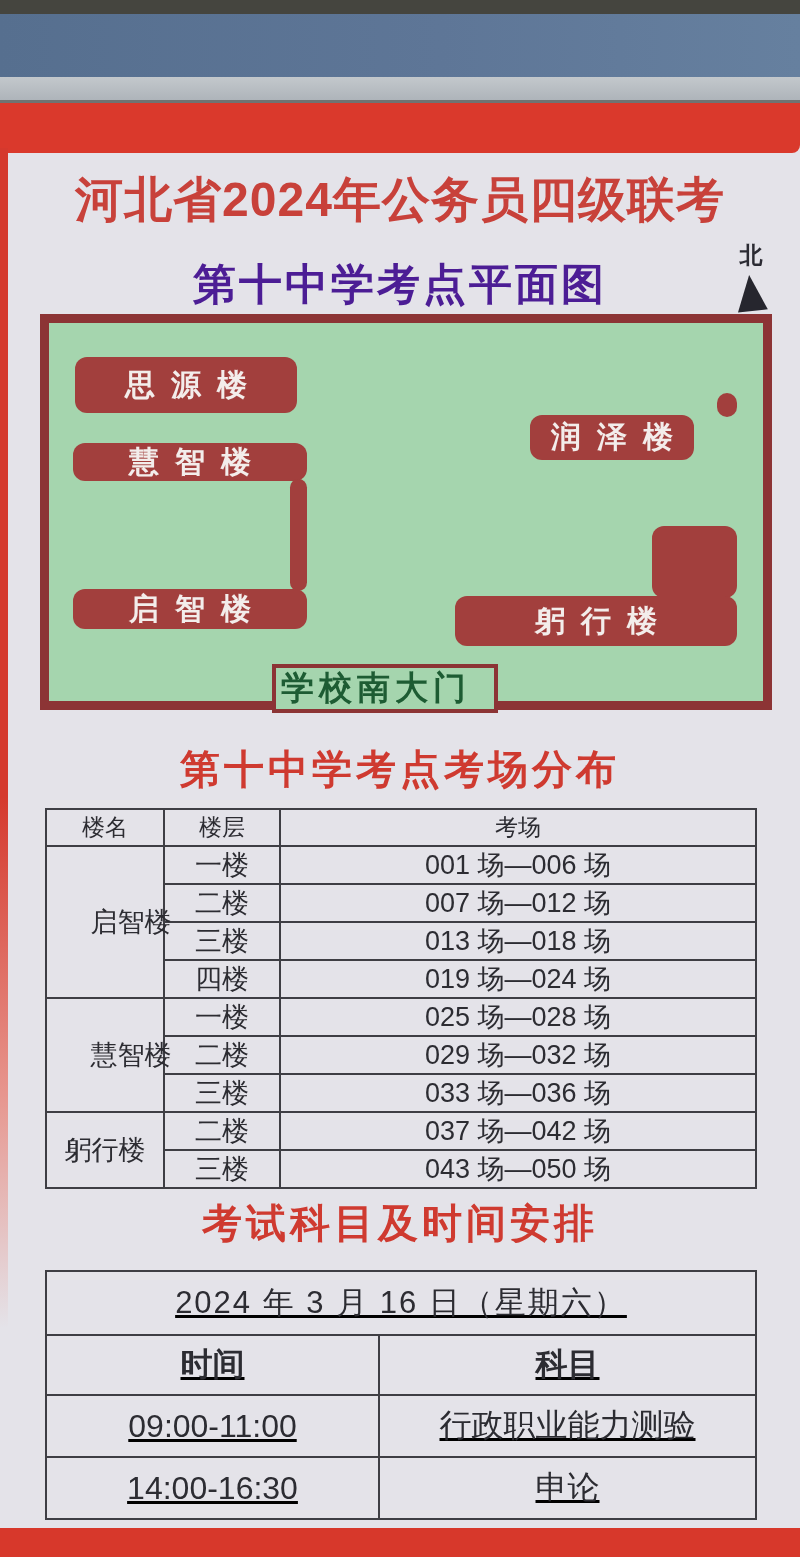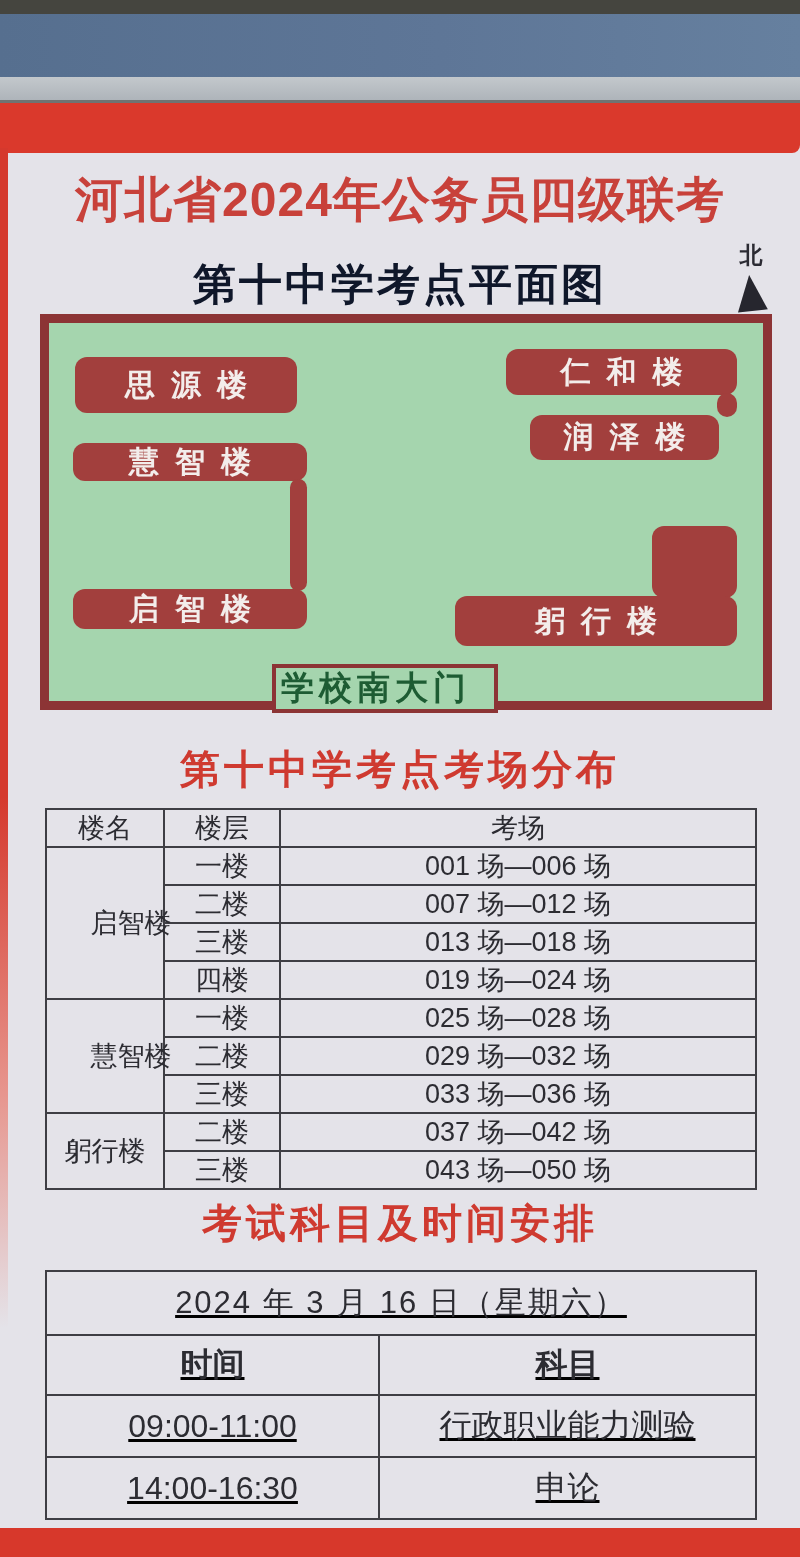--- a/index.html
+++ b/index.html
@@ -27,21 +27,21 @@
   .bottom-red-band{ left:0; top:1528px; width:800px; height:29px; background:#d7382b; }
 
   
   .main-title {
     left:0; top:168px; width:800px; text-align:center;
     font-size:48px; font-weight:700; color:#c8413a; letter-spacing:1px;
     white-space:nowrap;
   }
   .sub-title {
     left:0; top:256px; width:800px; text-align:center;
-    font-size:43px; font-weight:700; color:#0f172a; letter-spacing:3px;
+    font-size:43px; font-weight:700; color:#4c1d95; letter-spacing:3px;
   }
   .north { right:26px; top:240px; width:46px; text-align:center; }
   .north-label { font-size:23px; color:#2b2b33; font-weight:700; display:block; }
   .north-arrow {
     margin:4px auto 0; width:0; height:0;
     border-left:15px solid transparent; border-right:15px solid transparent;
     border-bottom:36px solid #26262e; transform:rotate(-6deg);
   }
 
   
@@ -49,21 +49,21 @@
     left:40px; top:314px; width:732px; height:396px;
     background:#a5d5ae; border:9px solid #8c3435;
   }
   .bld { position:absolute; background:#a23f3d; color:#f3edeb;
          font-weight:700; font-size:30px; letter-spacing:16px;
          display:flex; align-items:center; justify-content:center;
          white-space:nowrap; text-indent:16px;border-radius:12px; }
   .bld-siyuan   { left:26px;  top:34px;  width:222px; height:56px; }
   .bld-renhe    { left:457px; top:26px;  width:231px; height:46px; }
   .bld-connector{ left:668px; top:70px;  width:20px;  height:24px; }
-  .bld-runze    { left:481px; top:92px;  width:189px; height:45px; }
+  .bld-runze    { left:481px; top:92px;  width:164px; height:45px; }
   .bld-huizhi   { left:24px;  top:120px; width:234px; height:38px; }
   .bld-qizhi-stem{ left:241px; top:156px; width:17px; height:112px; }
   .bld-qizhi    { left:24px;  top:266px; width:234px; height:40px; }
   .bld-gongxing-wing{ left:603px; top:203px; width:85px; height:72px; }
   .bld-gongxing { left:406px; top:273px; width:282px; height:50px; }
   .gate {
     position:absolute; left:223px; top:341px; width:226px; height:49px;
     background:#a5d5ae; border:4px solid #8c3435;
     display:flex; align-items:center; justify-content:flex-start;
     color:#1d5c33; font-size:33px; font-weight:700; letter-spacing:5px; text-indent:5px;
@@ -76,21 +76,21 @@
   }
   .sec1 { top:742px; }
   .sec2 { top:1196px; }
 
   
   table { border-collapse:collapse; table-layout:fixed; background:transparent; }
   td, th { border:2px solid #3e3e44; text-align:center; vertical-align:middle;
            color:#2c2c32; font-weight:400; padding:0; }
 
   .room-table { left:45px; top:808px; width:712px; }
-  .room-table th { font-size:27px; height:37px; }
+  .room-table th { font-size:23px; height:37px; }
   .room-table td { font-size:27px; height:37px; white-space:nowrap; }
   .vert { display:inline-block; width:1.08em; word-break:break-all;
           line-height:1.72; font-size:27px; }
 
   .schedule-table { left:45px; top:1270px; width:712px;text-decoration:underline; }
   .schedule-table td { font-size:32px; }
   .schedule-table .date-row td { height:64px; font-size:31px; letter-spacing:2px; }
   .schedule-table .head-row td { height:60px; font-weight:700; }
   .schedule-table .data-row td { height:62px; }
 </style>
@@ -108,23 +108,20 @@
 <div class="abs sub-title">第十中学考点平面图</div>
 
 <div class="abs north">
   <span class="north-label">北</span>
   <div class="north-arrow"></div>
 </div>
 
 <div class="abs site-map">
   <div class="bld bld-siyuan">
     <span>思源楼</span>
-  </div>
-  <div class="bld bld-renhe">
-    <span>仁和楼</span>
   </div>
   <div class="bld bld-connector"></div>
   <div class="bld bld-runze">
     <span>润泽楼</span>
   </div>
   <div class="bld bld-huizhi">
     <span>慧智楼</span>
   </div>
   <div class="bld bld-qizhi-stem"></div>
   <div class="bld bld-qizhi">

